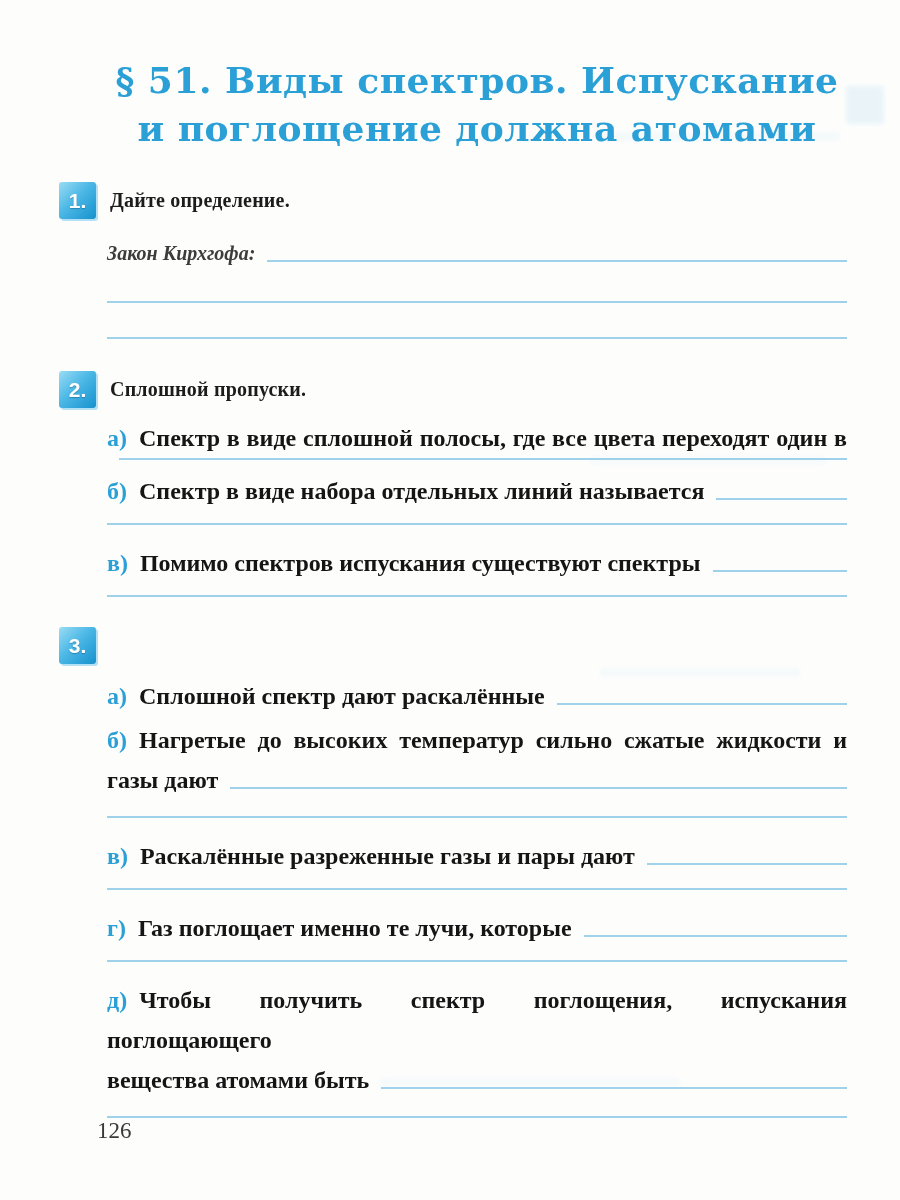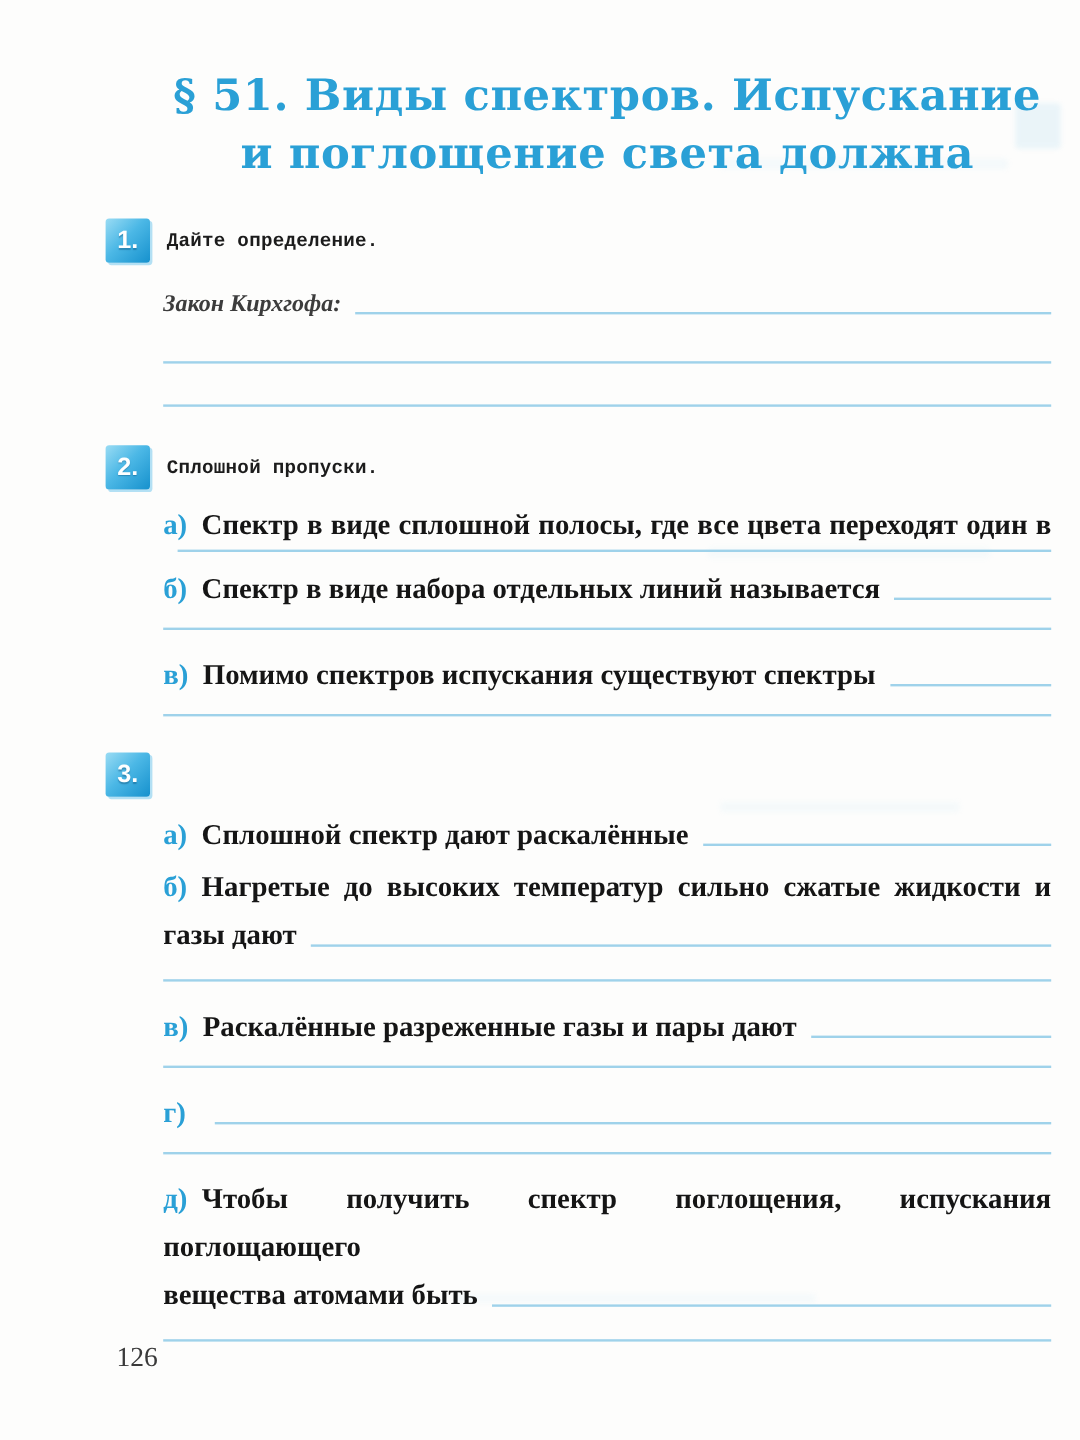--- a/index.html
+++ b/index.html
@@ -19,21 +19,21 @@
     background:#fdfdfc; overflow:hidden; color:var(--ink);
   }
   
   .bleed { position:absolute; background:#bfe2f2; border-radius:3px; filter:blur(2px); }
   .bleed-box1 { left:846px; top:86px; width:38px; height:38px; opacity:.30; }
   .bleed-s1 { left:600px; top:132px; width:240px; height:9px; opacity:.14; }
   .bleed-s2 { left:590px; top:456px; width:235px; height:9px; opacity:.12; }
   .bleed-s3 { left:600px; top:668px; width:200px; height:9px; opacity:.12; }
   .bleed-s4 { left:380px; top:1078px; width:300px; height:8px; opacity:.12; }
 
-  .content { position:absolute; left:136px; top:0; width:740px; }
+  .content { position:absolute; left:107px; top:0; width:740px; }
 
   .title {
     margin-top:56px; text-align:center;
     color:var(--blue);
     font-family:"DejaVu Serif", serif;
     font-weight:bold; font-size:36px; line-height:48px;
     letter-spacing:.5px;
   }
   .title .t-line { display:block; }
 
@@ -44,22 +44,22 @@
     width:37px; height:37px; flex:0 0 37px;
     background:linear-gradient(135deg,#9adcf4 0%, #4cb8e6 45%, #1691cd 100%);
     color:#ffffff; font-family:"Liberation Sans", sans-serif;
     font-weight:bold; font-size:21px;
     display:flex; align-items:center; justify-content:center;
     border-radius:3px;
     box-shadow:2px 2px 0 rgba(130,205,238,.6);
     text-shadow:0 1px 1px rgba(0,60,100,.35);
   }
   .task-title {
-    font-family:Liberation Mono, monospace;
-    font-size:16px; font-weight:bold; color:#1c1c1c; letter-spacing:.2px;
+    font-family:Liberation Serif, serif;
+    font-size:20px; font-weight:bold; color:#1c1c1c; letter-spacing:.2px;
   }
 
   .item { font-size:24px; font-weight:bold; line-height:40px; color:var(--ink); }
   .letter { color:var(--blue); margin-right:12px; }
   .jline { text-align:justify; text-align-last:justify; }
   .flex-line { display:flex; }
   .flex-line .blank {
     flex:1; border-bottom:2px solid var(--line);
     align-self:flex-end; margin:0 0 11px 12px; min-width:60px;
   }
@@ -90,21 +90,21 @@
   <div class="bleed bleed-box1"></div>
   <div class="bleed bleed-s1"></div>
   <div class="bleed bleed-s2"></div>
   <div class="bleed bleed-s3"></div>
   <div class="bleed bleed-s4"></div>
 
   <div class="content">
 
     <h1 class="title">
       <span class="t-line">§ 51. Виды спектров. Испускание</span>
-      <span class="t-line">и поглощение света должна</span>
+      <span class="t-line">и поглощение должна атомами</span>
     </h1>
 
     <section class="task t1">
       <div class="task-head">
         <div class="task-num">1.</div>
         <div class="task-title">Дайте определение.</div>
       </div>
       <div class="flex-line label-line">
         <span class="def-label">Закон Кирхгофа:</span>
         <span class="blank"></span>
@@ -176,20 +176,21 @@
           <span class="letter">в)</span>
           <span class="body nowrap">Раскалённые разреженные газы и пары дают</span>
           <span class="blank"></span>
         </div>
         <div class="rule r12"></div>
       </div>
 
       <div class="item mt18">
         <div class="flex-line">
           <span class="letter">г)</span>
+          <span class="body nowrap">Газ поглощает именно те лучи, которые</span>
           <span class="blank"></span>
         </div>
         <div class="rule r12"></div>
       </div>
 
       <div class="item mt18">
         <div class="jline">
           <span class="letter">д)</span><span class="body">Чтобы получить спектр поглощения, испускания поглощающего</span>
         </div>
         <div class="flex-line">

